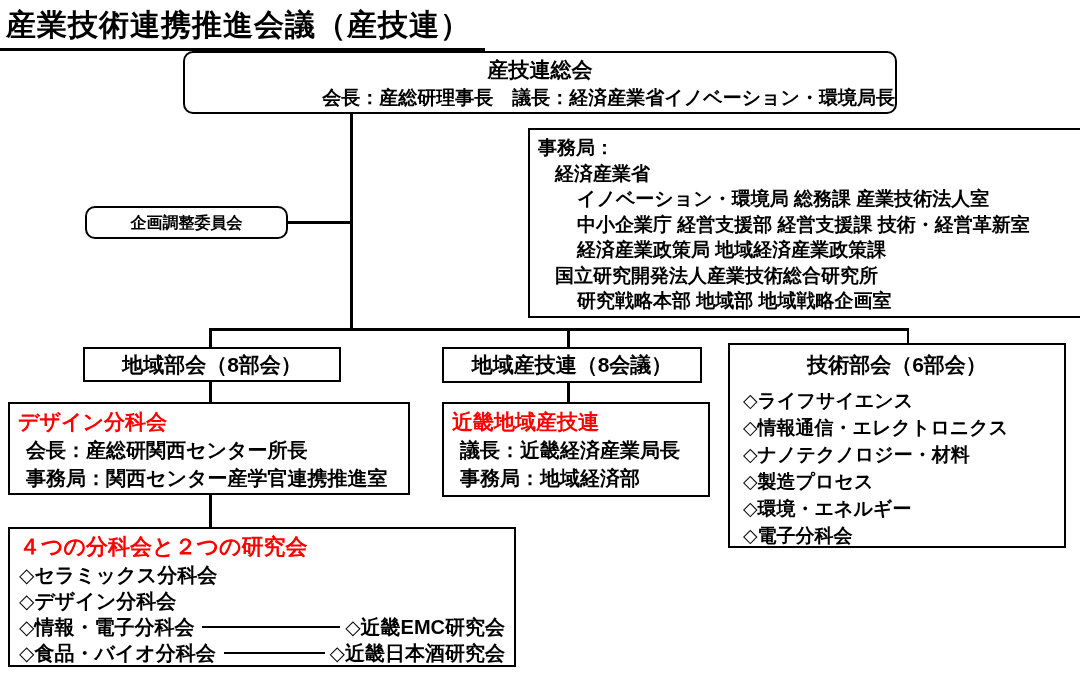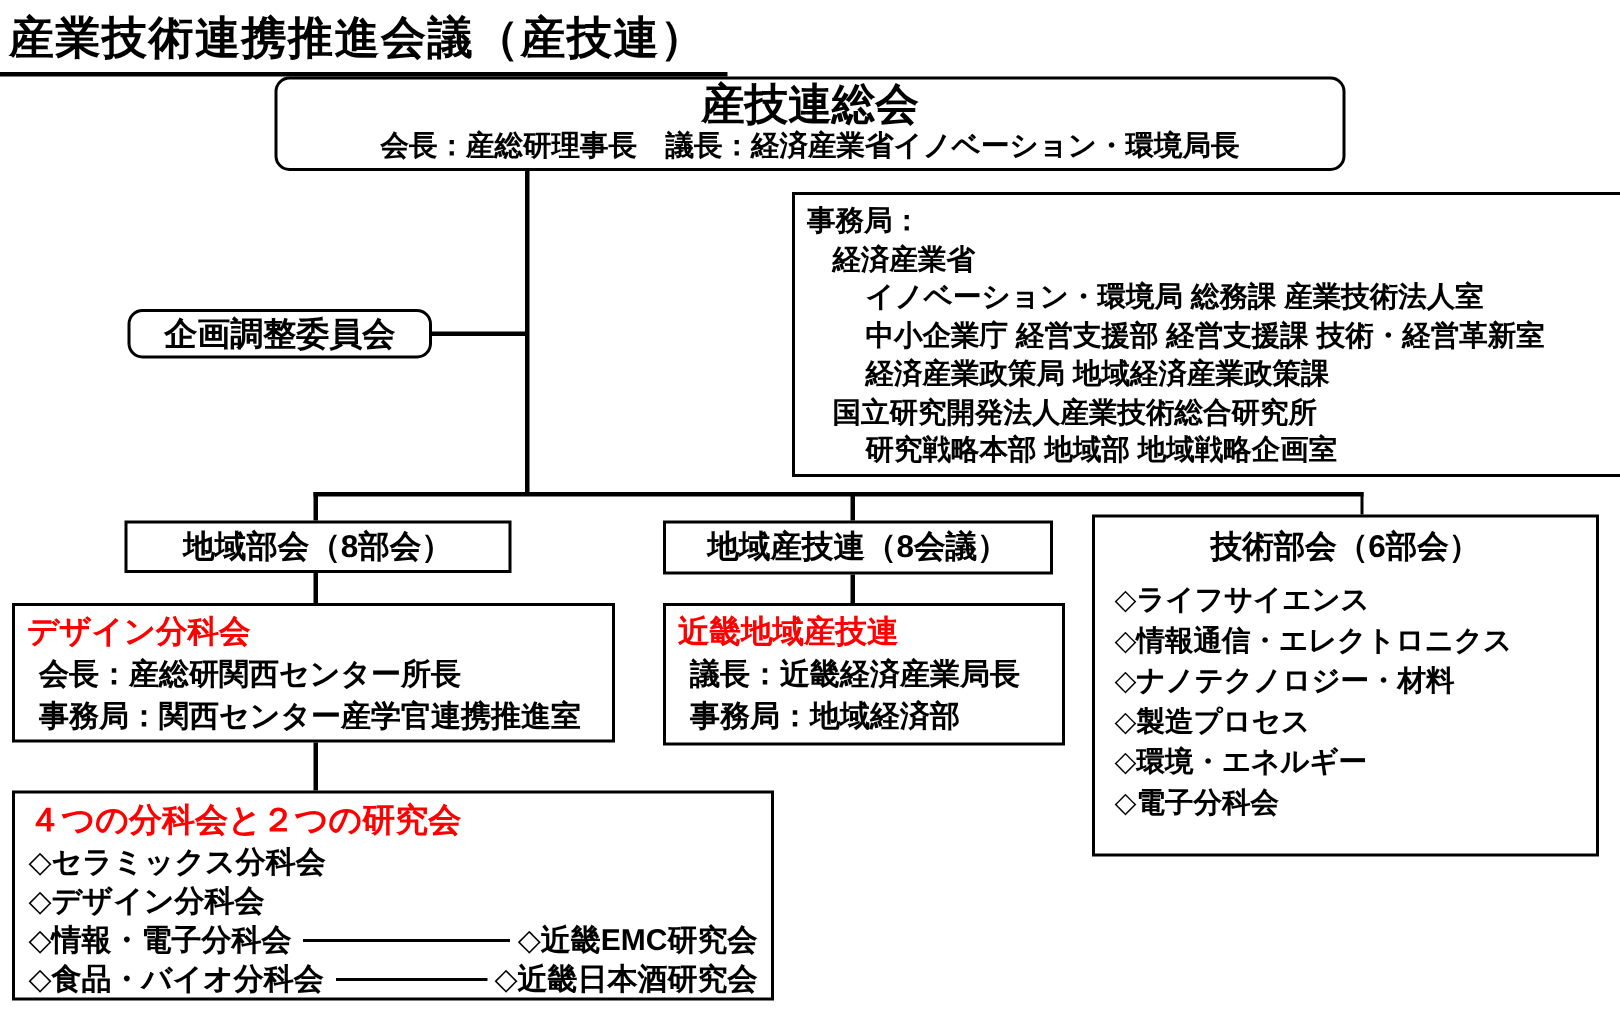--- a/index.html
+++ b/index.html
@@ -10,33 +10,33 @@
   }
   .box { position:absolute; border:2.5px solid #000; background:#fff; box-sizing:border-box; }
   .rounded { border-radius:10px; }
   .line { position:absolute; background:#000; }
   .center { text-align:center; }
 
   #page-title-wrap { position:absolute; top:5px; left:0; width:100%; text-align:left; }
   #page-title { display:inline-block; font-size:30px; border-bottom:3.5px solid #000; padding:0 14px 2px 6px; letter-spacing:1px; }
 
   #soukai { left:183px; top:51px; width:714px; height:63px; padding-top:1px; }
-  #soukai .t1 { font-size:29px; line-height:32px; }
-  #soukai .t2 { font-size:19px; line-height:24px; }
+  #soukai .t1 { font-size:21px; line-height:32px; }
+  #soukai .t2 { font-size:19px; line-height:24px;text-align:right; }
 
   #jimukyoku { left:528px; top:128px; width:661px; height:190px; padding:5px 8px; font-size:19px; }
   #jimukyoku div { line-height:25.5px; white-space:nowrap; }
   .ind0 { padding-left:0; } .ind1 { padding-left:17px; } .ind2 { padding-left:39px; }
 
-  #kikaku { left:85px; top:206px; width:203px; height:33px; font-size:22px; line-height:29px; }
+  #kikaku { left:85px; top:206px; width:203px; height:33px; font-size:16px; line-height:29px; }
 
   #chiiki-bukai { left:83px; top:347px; width:258px; height:35px; font-size:21px; line-height:31px; }
   #chiiki-santeiren { left:442px; top:347px; width:260px; height:36px; font-size:21px; line-height:32px; }
 
-  #gijutsu-bukai { left:728px; top:343px; width:338px; height:228px; }
+  #gijutsu-bukai { left:728px; top:343px; width:338px; height:205px; }
   #gijutsu-bukai .bt { font-size:21px; line-height:26px; margin-top:7px; }
   #gijutsu-bukai ul { list-style:none; margin:9px 0 0 0; padding:0 0 0 13px; font-size:19px; }
   #gijutsu-bukai li { line-height:27px; white-space:nowrap; }
 
   .red-title { color:#ff0000; }
   #kinki-bukai { left:8px; top:402px; width:402px; height:93px; padding:3px 8px; }
   #kinki-santeiren { left:442px; top:402px; width:268px; height:95px; padding:3px 8px; }
   .sub-box .bt { font-size:21px; line-height:29px; }
   .sub-box .ln { font-size:20px; line-height:28px; padding-left:8px; white-space:nowrap; }
 

